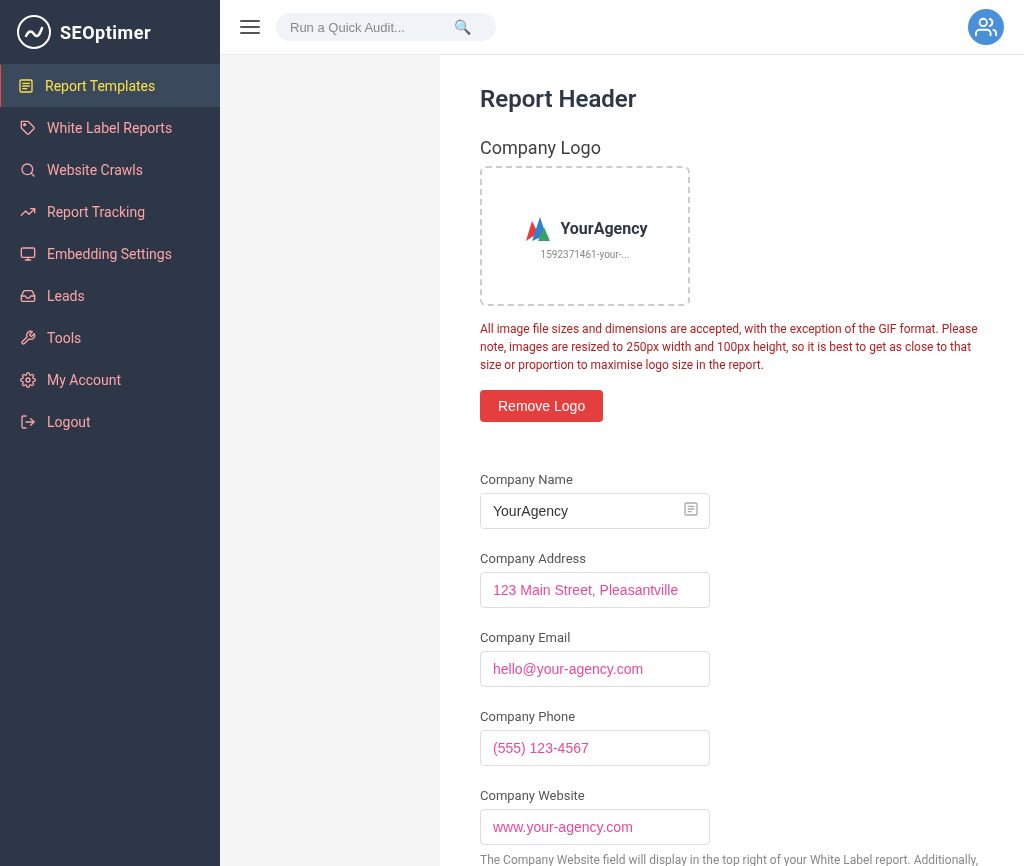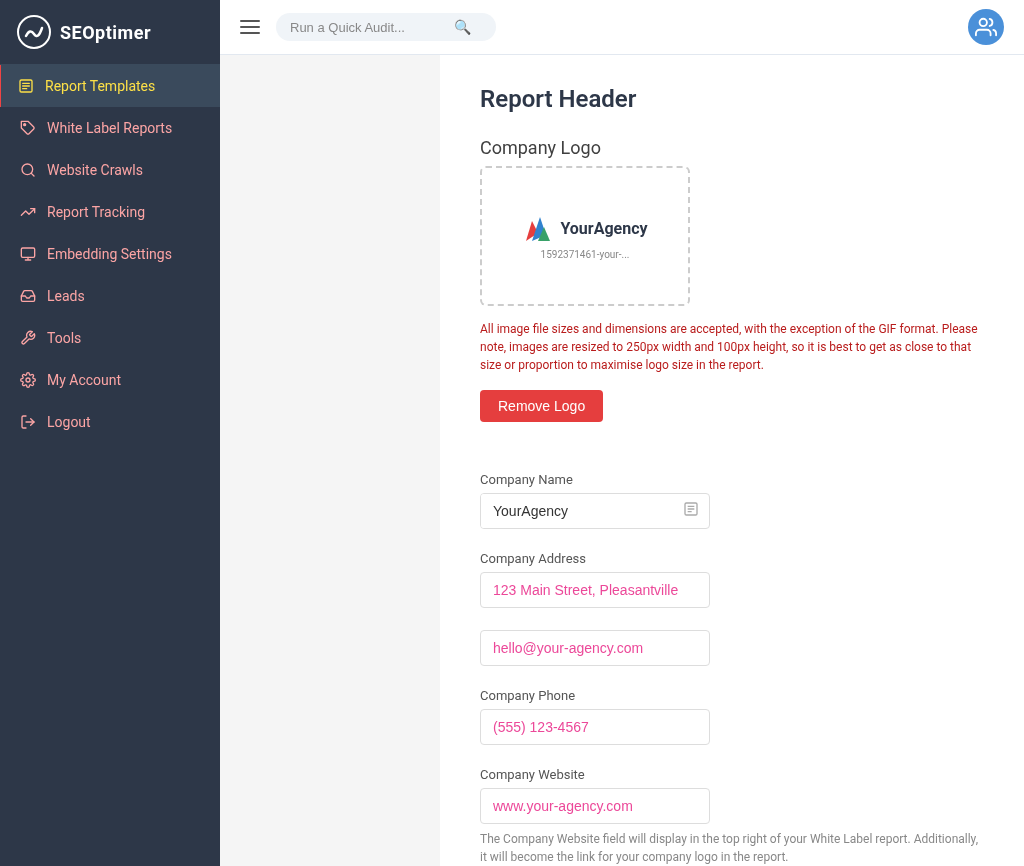--- a/index.html
+++ b/index.html
@@ -404,20 +404,21 @@
       </span>
     </div>
   </div>
 
   <div class="form-group">
     <label>Company Address</label>
     <input type="text" class="form-input-full" value="123 Main Street, Pleasantville" style="">
   </div>
 
   <div class="form-group">
+    <label>Company Email</label>
     <input type="email" class="form-input-full" value="hello@your-agency.com" style="">
   </div>
 
   <div class="form-group">
     <label>Company Phone</label>
     <input type="tel" class="form-input-full" value="(555) 123-4567" style="">
   </div>
 
   <div class="form-group">
     <label>Company Website</label>

